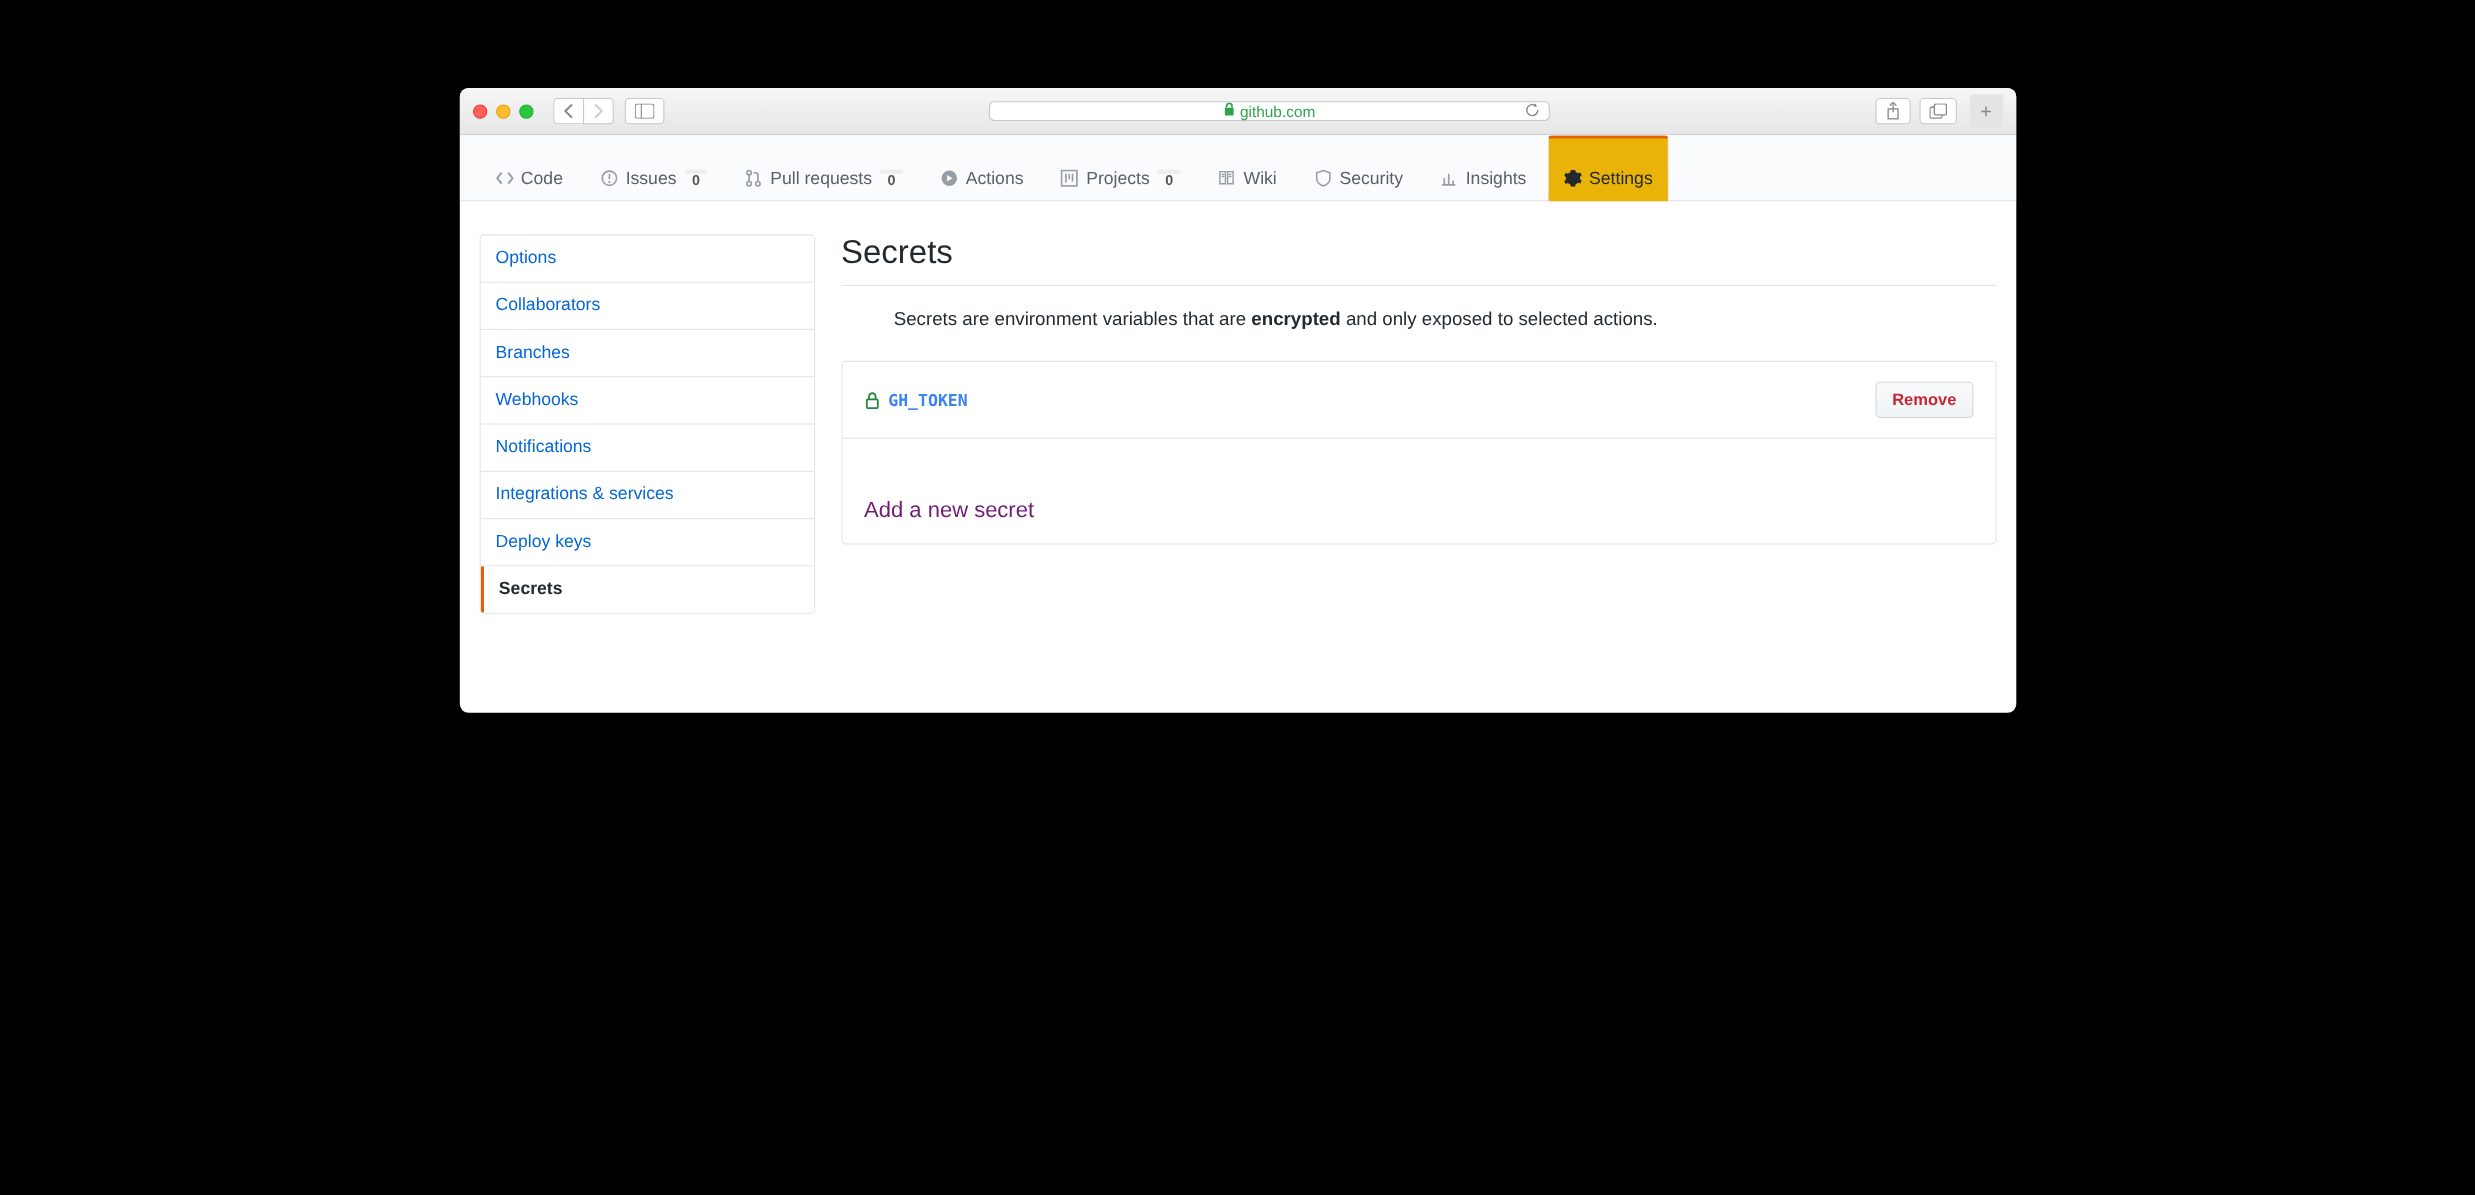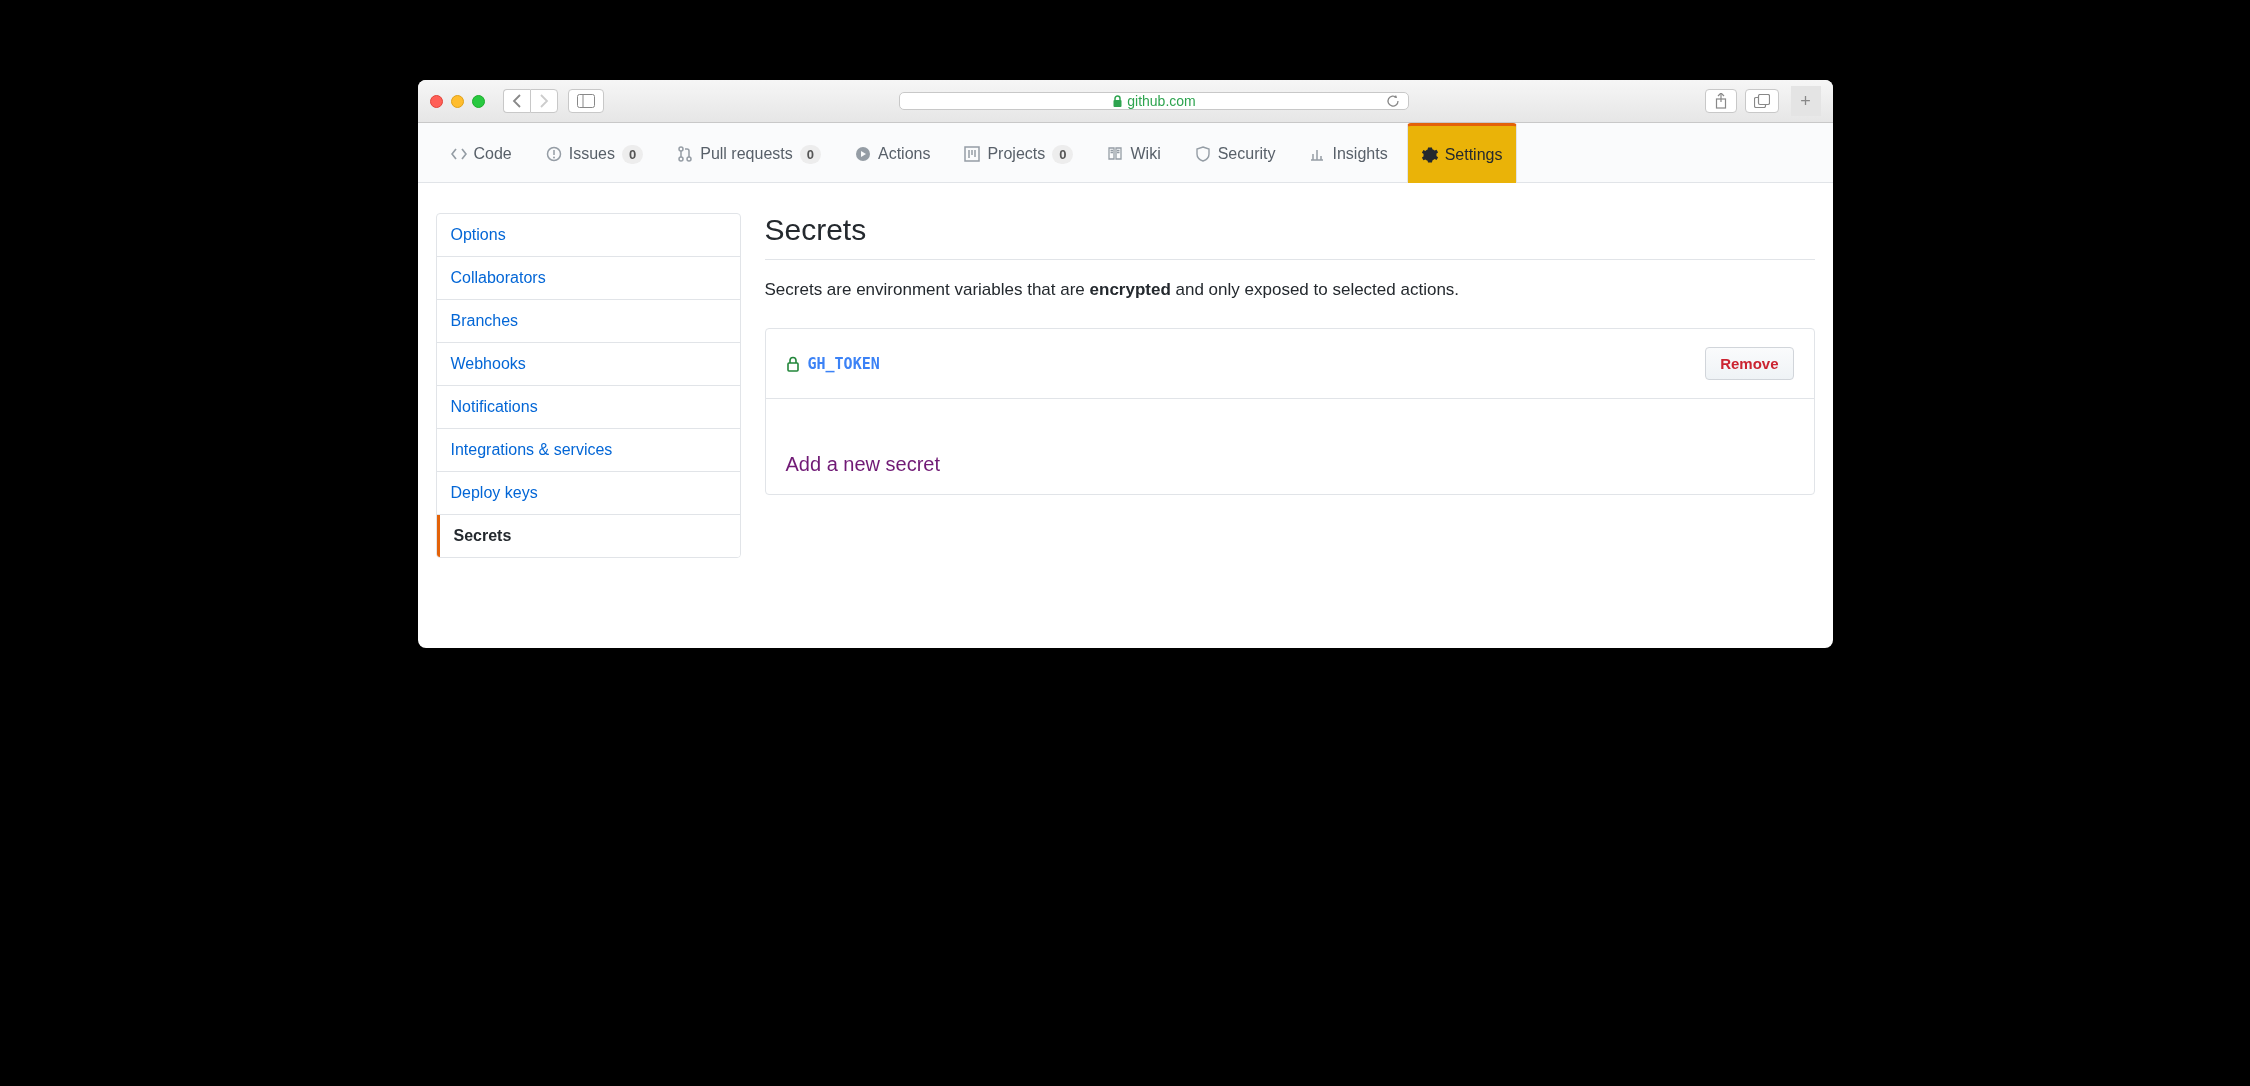--- a/index.html
+++ b/index.html
@@ -57,21 +57,21 @@
 .nav-btns .tb-btn:last-child { border-radius:0 4px 4px 0;}
 .addr {
   flex: 1;
   max-width: 510px;
   margin: 0 auto;
   height: 18px;
   background: #fff;
   border: 1px solid #c8c8c8;
   border-radius: 5px;
   display: flex;
-  align-items: center;
+  align-items: flex-start;
   justify-content: center;
   position: relative;
   color: #2ea44f;
   font-size: 14px;
 }
 .addr .reload { position:absolute; right:8px; color:#888; }
 .tb-right { display:flex; gap:8px; align-items:center;}
 .plus-tab { width:30px; height:30px; background:#e4e4e4; display:flex;align-items:center;justify-content:center;color:#888;font-size:18px;margin-left:4px;}
 
 
@@ -79,23 +79,22 @@
   background: #fafbfc;
   border-bottom: 1px solid #e1e4e8;
   display: flex;
   align-items: center;
   padding: 0 18px;
   height: 60px;
   gap: 4px;
 }
 .reponav .tab {
   display: flex;
-  align-items: center;
   gap: 7px;
-  padding: 7px 14px;
+  padding: 28px 14px;
   color: #586069;
   font-size: 16px;
   border: 1px solid transparent;
   border-top: 3px solid transparent;
   border-bottom: none;
   cursor: pointer;
   height: 60px;
 }
 .reponav .tab.selected {
   background: #eab308;
@@ -147,21 +146,21 @@
 }
 .main { flex:1; }
 .main h1 {
   font-size: 30px;
   font-weight:400;
   color:#24292e;
   padding-bottom: 12px;
   border-bottom:1px solid #e1e4e8;
   margin-bottom: 20px;
 }
-.desc { font-size:17px; color:#24292e; margin-bottom:28px;}
+.desc { font-size:17px; color:#24292e; margin-bottom:28px;margin-left:48px;}
 .desc strong { font-weight:600; }
 
 .box {
   border:1px solid #e1e4e8;
   border-radius:4px;
 }
 .box .row {
   display:flex;
   align-items:center;
   justify-content:space-between;

